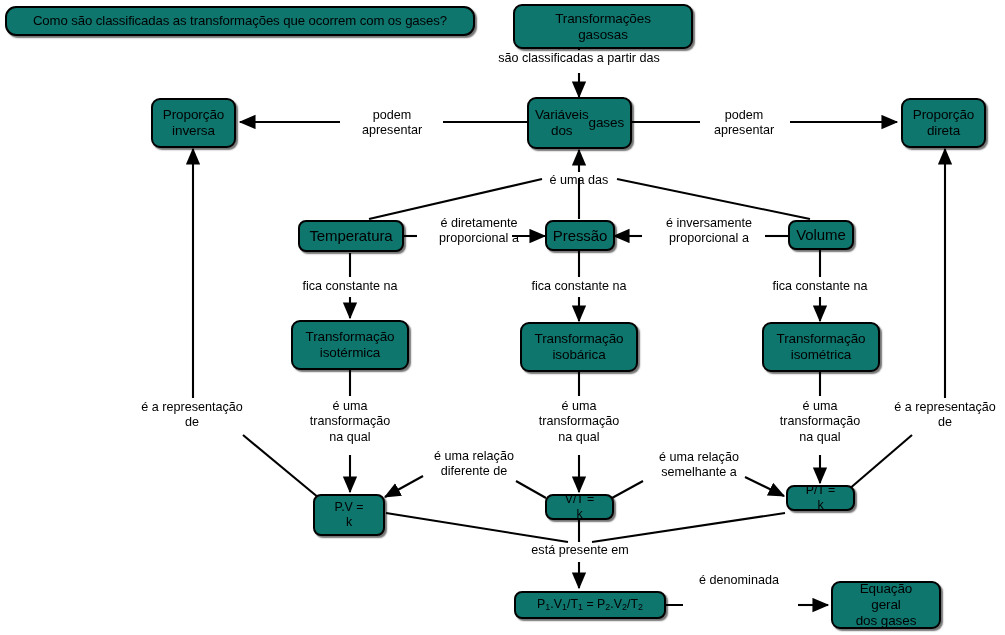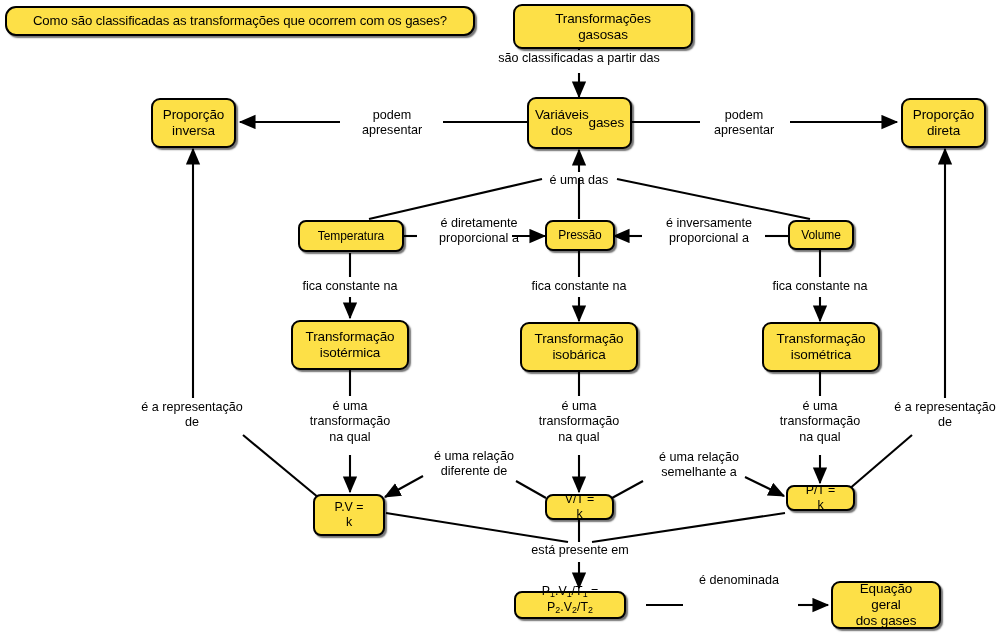--- a/index.html
+++ b/index.html
@@ -22,41 +22,41 @@
   #edges {
     position: absolute;
     left: 0;
     top: 0;
     width: 1005px;
     height: 635px;
   }
   .node {
     position: absolute;
     box-sizing: border-box;
-    background: #fde047;
+    background: #0f766e;
     border: 2.2px solid #000000;
     border-radius: 9px;
     box-shadow: 2px 2px 1.5px rgba(0,0,0,0.55);
     display: flex;
     align-items: center;
     justify-content: center;
     text-align: center;
     color: #000000;
     font-size: 13.5px;
     line-height: 1.18;
     letter-spacing: -0.1px;
     padding: 2px 15px;
     z-index: 5;
   }
   .node.question {
     border-radius: 11px;
     font-size: 13.2px;
   }
   .node.small {
-    font-size: 12px;
+    font-size: 15px;
     border-radius: 8px;
     box-shadow: 2px 2px 1.5px rgba(0,0,0,0.55);
   }
   .node.formula {
     font-size: 12.4px;
     letter-spacing: 0px;
   }
   .linklabel {
     position: absolute;
     color: #000000;
@@ -206,21 +206,21 @@
   </div>
 
   <div class="node small formula" style="left:545px; top:494px; width:69px; height:26px;">
     <span>V/T = k</span>
   </div>
 
   <div class="node small formula" style="left:786px; top:485px; width:69px; height:26px;">
     <span>P/T = k</span>
   </div>
 
-  <div class="node small formula" style="left:514px; top:591px; width:112px; height:28px;align-items:flex-end;">
+  <div class="node small formula" style="left:514px; top:591px; width:152px; height:28px;">
     <span>
       <span>P</span><sub>1</sub><span>.</span><span>V</span><sub>1</sub><span>/</span><span>T</span><sub>1</sub><span> = </span><span>P</span><sub>2</sub><span>.</span><span>V</span><sub>2</sub><span>/</span><span>T</span><sub>2</sub>
     </span>
   </div>
 
   <div class="node" style="left:831px; top:581px; width:110px; height:48px; flex-direction:column;">
     <span>Equação geral</span>
     <span>dos gases</span>
   </div>
 

